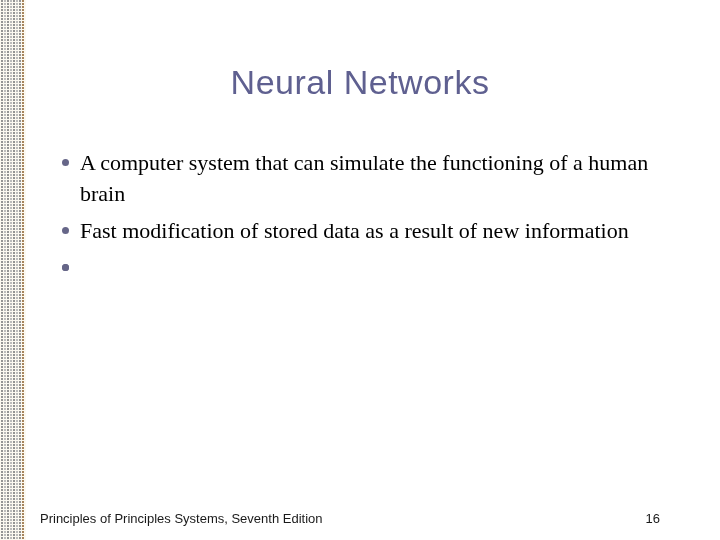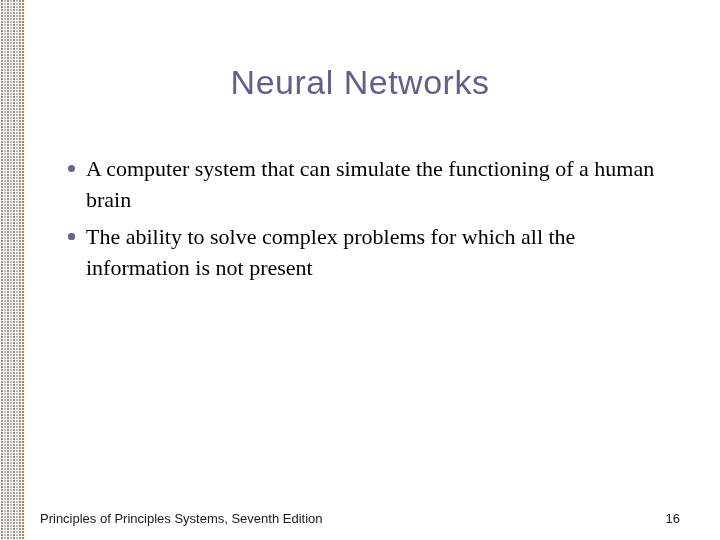--- a/index.html
+++ b/index.html
@@ -45,21 +45,21 @@
     font-weight: 400;
     letter-spacing: 0.5px;
     color: var(--title-color, #5f6090);
   }
 
   
   .bullets {
     position: absolute;
     left: 70px; top: 137px;
     width: 597px;
-    margin: 16px; padding: 0;
+    margin: 10px; padding: 0;
     list-style: none;
     font-family: "Liberation Serif", serif;
     font-size: 22px;
     line-height: 31px;
     color: var(--body-text, #000000);
   }
   .bullet-item {
     position: relative;
     margin: 0 0 6px 0;
   }
@@ -74,21 +74,21 @@
   
   .footer-left {
     position: absolute;
     left: 40px; top: 511px;
     font-size: 13px;
     line-height: 16px;
     color: var(--footer-text, #1a1a1a);
   }
   .footer-page {
     position: absolute;
-    right: 40px; top: 511px;
+    right: 60px; top: 511px;
     font-size: 13px;
     line-height: 16px;
     color: var(--footer-text, #1a1a1a);
   }
 </style>
 </head>
 <body>
 
 <div class="edge-strip">
   <div class="edge-dots"></div>
@@ -97,21 +97,24 @@
 
 <h1 class="slide-title">Neural Networks</h1>
 
 <ul class="bullets">
   <li class="bullet-item">
     <span class="bullet-dot"></span>
     <span>A computer system that can simulate the functioning of a human brain</span>
   </li>
   <li class="bullet-item">
     <span class="bullet-dot"></span>
+    <span>Fast modification of stored data as a result of new information</span>
   </li>
   <li class="bullet-item">
     <span class="bullet-dot"></span>
-    <span>The ability to solve complex problems for which all the information is not present</span>
+  </li>
+  <li class="bullet-item">
+    <span class="bullet-dot"></span>
   </li>
 </ul>
 
 <div class="footer-left">Principles of Principles Systems, Seventh Edition</div>
 <div class="footer-page">16</div>
 
 </body></html>

